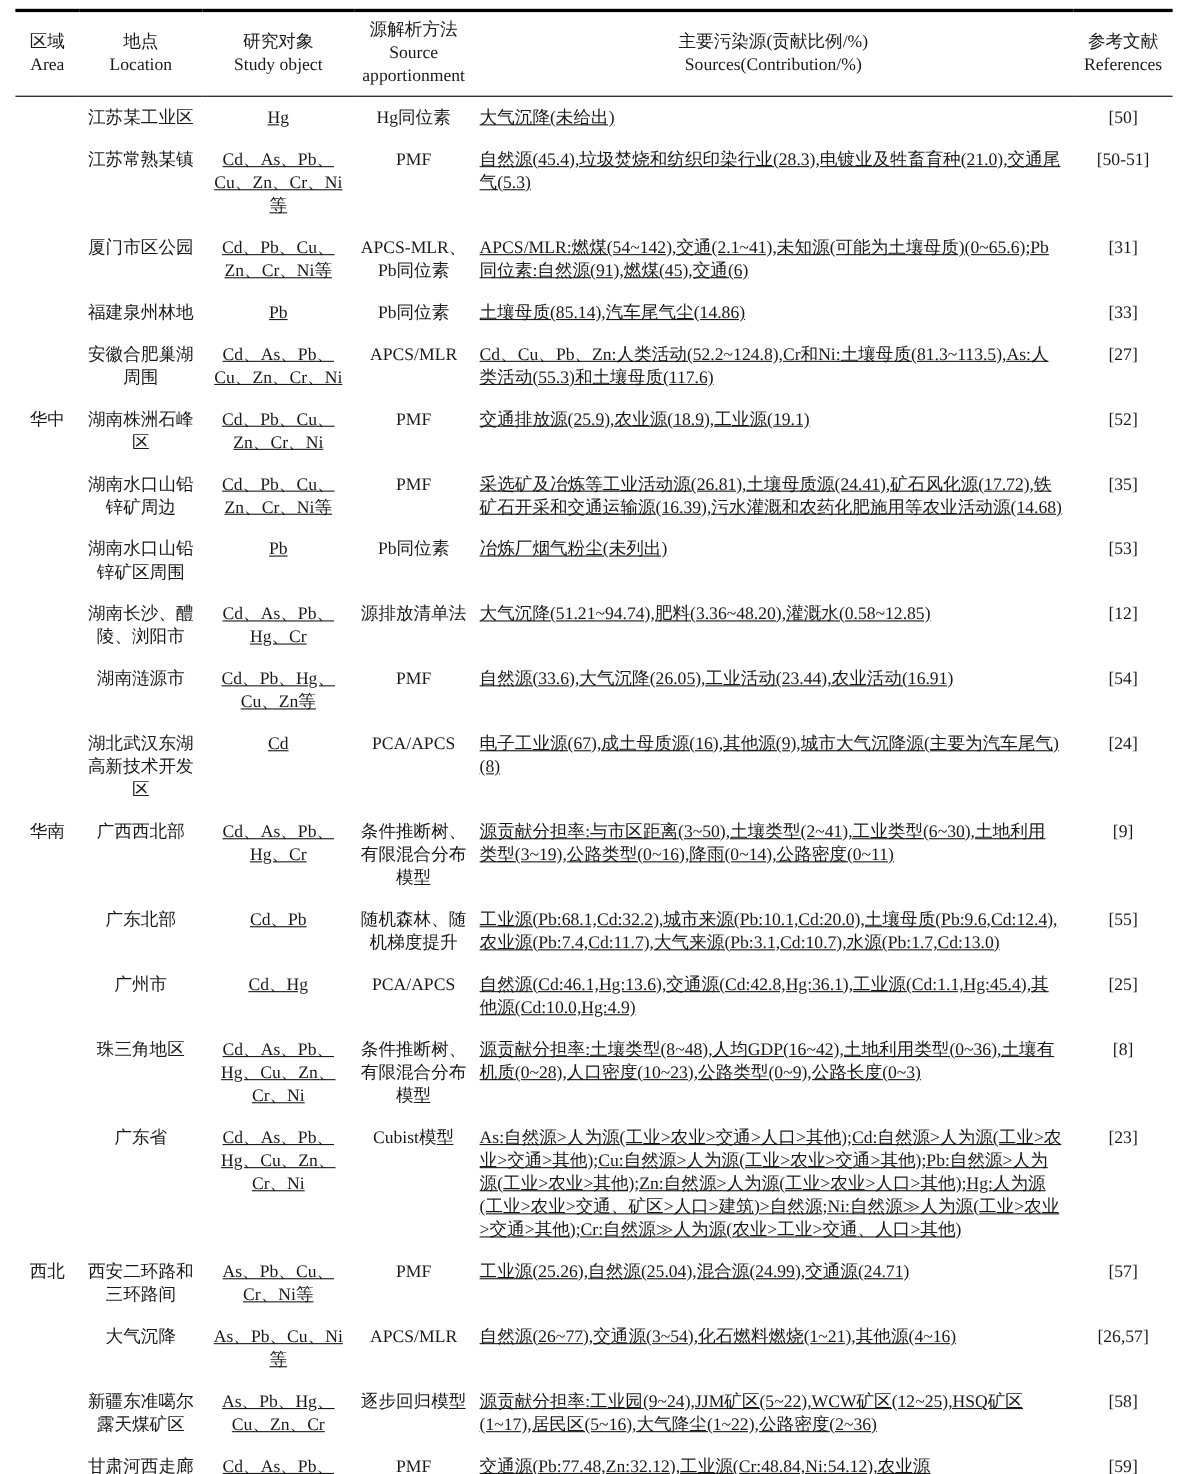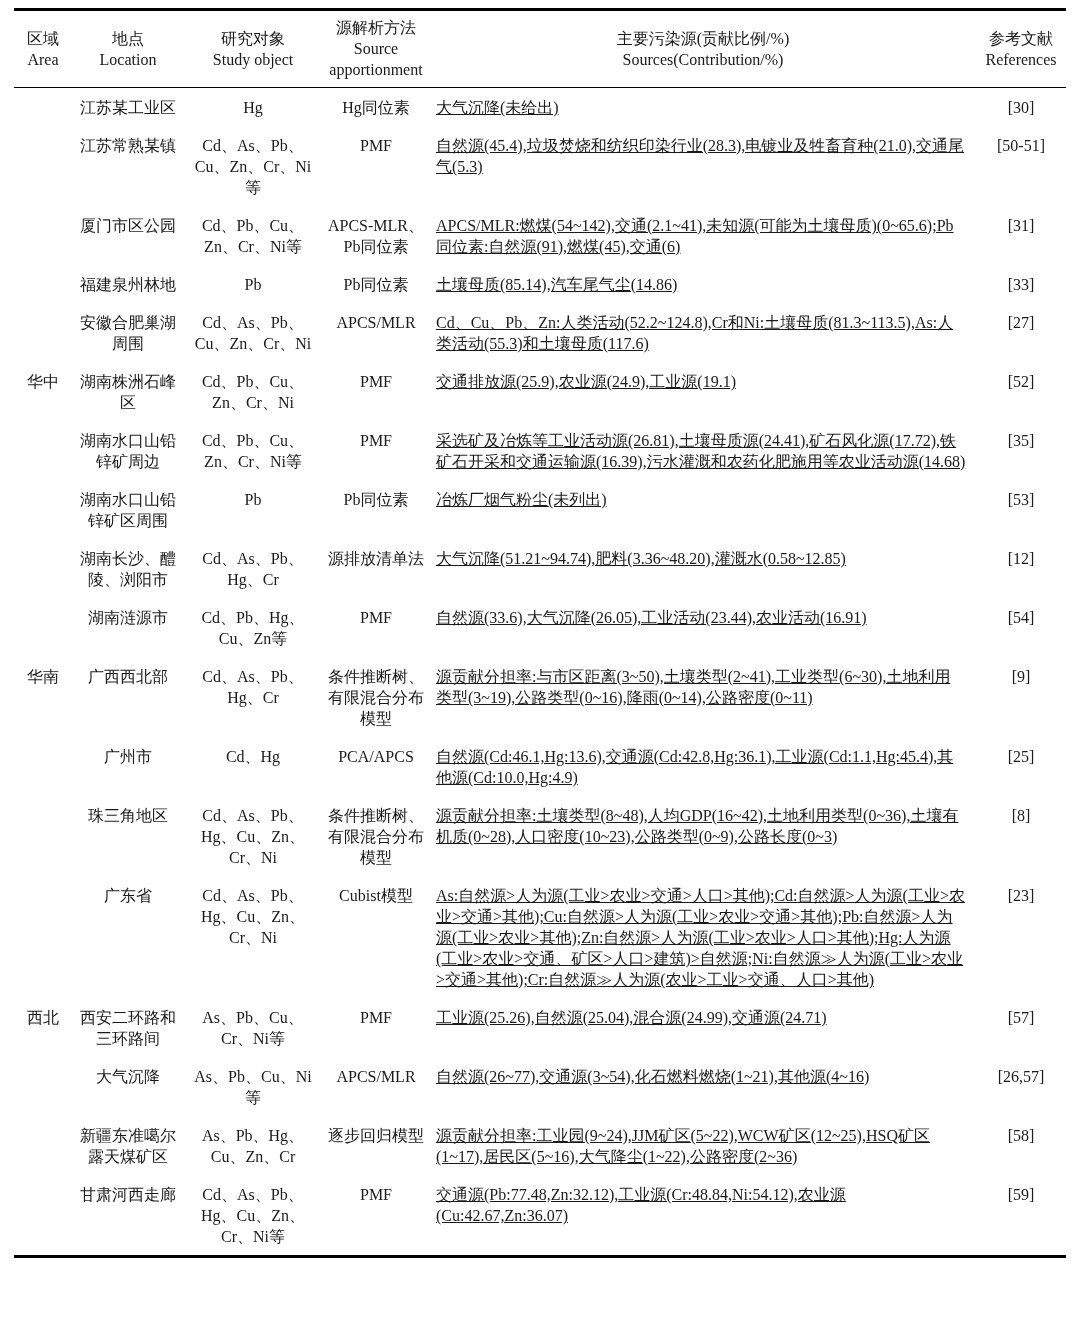--- a/index.html
+++ b/index.html
@@ -41,21 +41,21 @@
   thead .h-en { display: block; }
 
   tbody td {
     font-size: 16px;
     line-height: 21px;
     vertical-align: top;
     padding: 9px 3px 8px 3px;
   }
   td.col-area     { text-align: center; }
   td.col-location { text-align: center; }
-  td.col-object   { text-align: center; }
+  td.col-object   { text-align: center; text-decoration: underline; }
   td.col-method   { text-align: center; }
   td.col-sources  { text-align: left; padding-left: 6px; padding-right: 10px; text-decoration: underline; }
   td.col-ref      { text-align: center; }
 </style>
 </head>
 <body>
 
 <table class="apportionment">
   <colgroup>
     <col class="c-area">
@@ -93,21 +93,21 @@
       </th>
     </tr>
   </thead>
   <tbody>
       <tr>
         <td class="col-area"></td>
         <td class="col-location">江苏某工业区</td>
         <td class="col-object">Hg</td>
         <td class="col-method">Hg同位素</td>
         <td class="col-sources">大气沉降(未给出)</td>
-        <td class="col-ref">[30]</td>
+        <td class="col-ref">[50]</td>
       </tr>
       <tr>
         <td class="col-area"></td>
         <td class="col-location">江苏常熟某镇</td>
         <td class="col-object">Cd、As、Pb、Cu、Zn、Cr、Ni等</td>
         <td class="col-method">PMF</td>
         <td class="col-sources">自然源(45.4),垃圾焚烧和纺织印染行业(28.3),电镀业及牲畜育种(21.0),交通尾气(5.3)</td>
         <td class="col-ref">[50-51]</td>
       </tr>
       <tr>
@@ -132,21 +132,21 @@
         <td class="col-object">Cd、As、Pb、Cu、Zn、Cr、Ni</td>
         <td class="col-method">APCS/MLR</td>
         <td class="col-sources">Cd、Cu、Pb、Zn:人类活动(52.2~124.8),Cr和Ni:土壤母质(81.3~113.5),As:人类活动(55.3)和土壤母质(117.6)</td>
         <td class="col-ref">[27]</td>
       </tr>
       <tr>
         <td class="col-area">华中</td>
         <td class="col-location">湖南株洲石峰区</td>
         <td class="col-object">Cd、Pb、Cu、Zn、Cr、Ni</td>
         <td class="col-method">PMF</td>
-        <td class="col-sources">交通排放源(25.9),农业源(24.9),工业源(19.1)</td>
+        <td class="col-sources">交通排放源(25.9),农业源(18.9),工业源(19.1)</td>
         <td class="col-ref">[52]</td>
       </tr>
       <tr>
         <td class="col-area"></td>
         <td class="col-location">湖南水口山铅锌矿周边</td>
         <td class="col-object">Cd、Pb、Cu、Zn、Cr、Ni等</td>
         <td class="col-method">PMF</td>
         <td class="col-sources">采选矿及冶炼等工业活动源(26.81),土壤母质源(24.41),矿石风化源(17.72),铁矿石开采和交通运输源(16.39),污水灌溉和农药化肥施用等农业活动源(14.68)</td>
         <td class="col-ref">[35]</td>
       </tr>
@@ -166,31 +166,47 @@
         <td class="col-sources">大气沉降(51.21~94.74),肥料(3.36~48.20),灌溉水(0.58~12.85)</td>
         <td class="col-ref">[12]</td>
       </tr>
       <tr>
         <td class="col-area"></td>
         <td class="col-location">湖南涟源市</td>
         <td class="col-object">Cd、Pb、Hg、Cu、Zn等</td>
         <td class="col-method">PMF</td>
         <td class="col-sources">自然源(33.6),大气沉降(26.05),工业活动(23.44),农业活动(16.91)</td>
         <td class="col-ref">[54]</td>
+      </tr>
+      <tr>
+        <td class="col-area"></td>
+        <td class="col-location">湖北武汉东湖高新技术开发区</td>
+        <td class="col-object">Cd</td>
+        <td class="col-method">PCA/APCS</td>
+        <td class="col-sources">电子工业源(67),成土母质源(16),其他源(9),城市大气沉降源(主要为汽车尾气)(8)</td>
+        <td class="col-ref">[24]</td>
       </tr>
       <tr>
         <td class="col-area">华南</td>
         <td class="col-location">广西西北部</td>
         <td class="col-object">Cd、As、Pb、Hg、Cr</td>
         <td class="col-method">条件推断树、有限混合分布模型</td>
         <td class="col-sources">源贡献分担率:与市区距离(3~50),土壤类型(2~41),工业类型(6~30),土地利用类型(3~19),公路类型(0~16),降雨(0~14),公路密度(0~11)</td>
         <td class="col-ref">[9]</td>
       </tr>
       <tr>
         <td class="col-area"></td>
+        <td class="col-location">广东北部</td>
+        <td class="col-object">Cd、Pb</td>
+        <td class="col-method">随机森林、随机梯度提升</td>
+        <td class="col-sources">工业源(Pb:68.1,Cd:32.2),城市来源(Pb:10.1,Cd:20.0),土壤母质(Pb:9.6,Cd:12.4),农业源(Pb:7.4,Cd:11.7),大气来源(Pb:3.1,Cd:10.7),水源(Pb:1.7,Cd:13.0)</td>
+        <td class="col-ref">[55]</td>
+      </tr>
+      <tr>
+        <td class="col-area"></td>
         <td class="col-location">广州市</td>
         <td class="col-object">Cd、Hg</td>
         <td class="col-method">PCA/APCS</td>
         <td class="col-sources">自然源(Cd:46.1,Hg:13.6),交通源(Cd:42.8,Hg:36.1),工业源(Cd:1.1,Hg:45.4),其他源(Cd:10.0,Hg:4.9)</td>
         <td class="col-ref">[25]</td>
       </tr>
       <tr>
         <td class="col-area"></td>
         <td class="col-location">珠三角地区</td>
         <td class="col-object">Cd、As、Pb、Hg、Cu、Zn、Cr、Ni</td>

